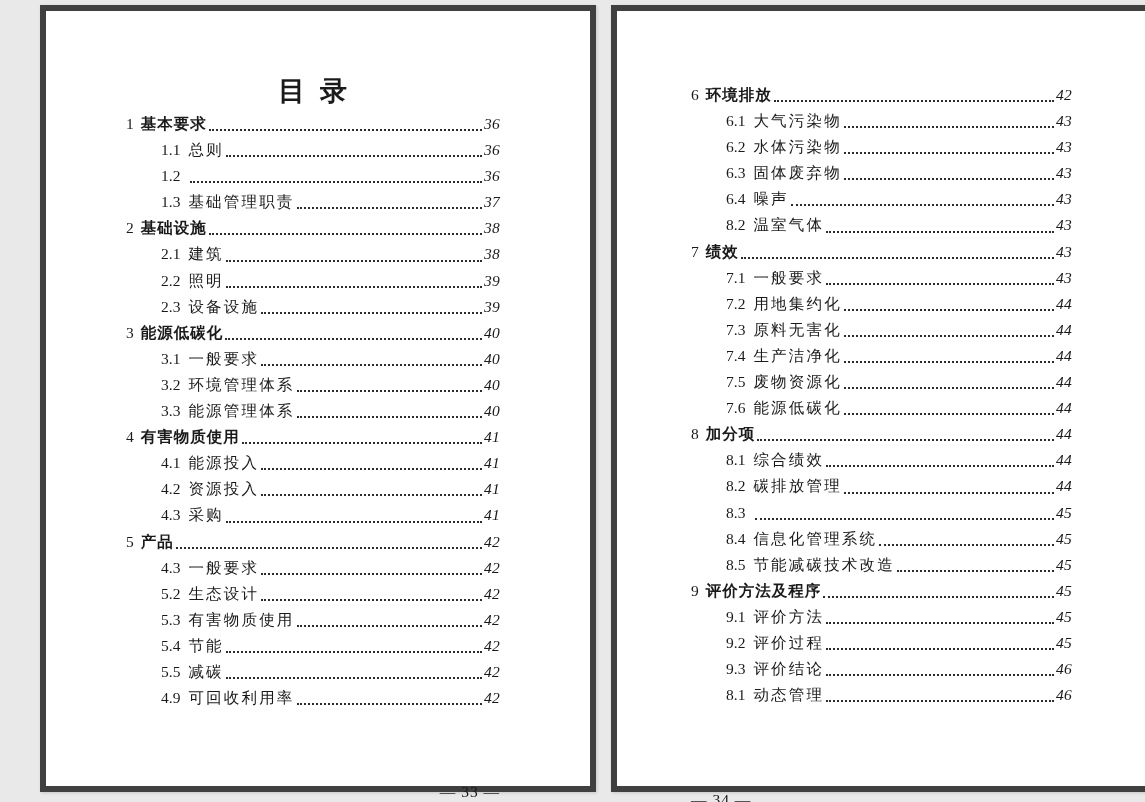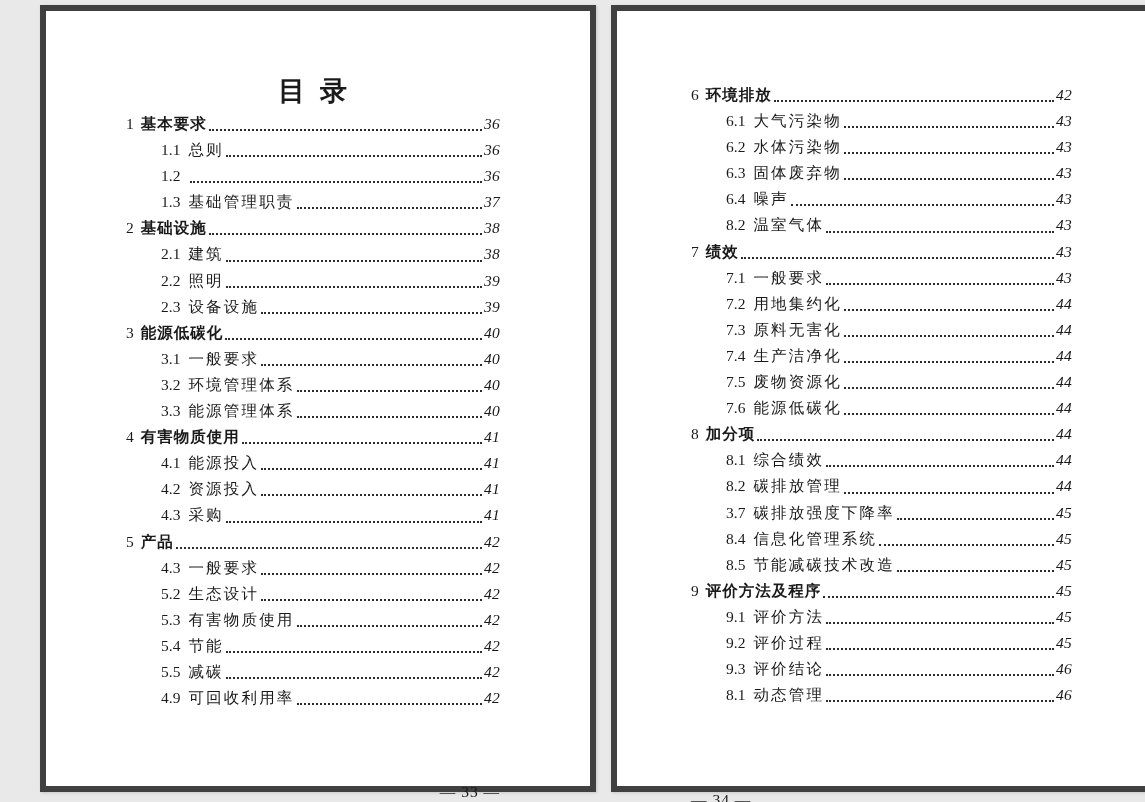--- a/index.html
+++ b/index.html
@@ -318,22 +318,21 @@
             <span class="dots"></span>
             <span class="pg">44</span>
           </div>
           <div class="row lvl2">
             <span class="num">8.2</span>
             <span class="txt">碳排放管理</span>
             <span class="dots"></span>
             <span class="pg">44</span>
           </div>
           <div class="row lvl2">
-            <span class="num">3.7</span>
-            <span class="txt">碳排放强度下降率</span>
+            <span class="num">8.3</span>
             <span class="dots"></span>
             <span class="pg">45</span>
           </div>
           <div class="row lvl2">
             <span class="num">8.4</span>
             <span class="txt">信息化管理系统</span>
             <span class="dots"></span>
             <span class="pg">45</span>
           </div>
           <div class="row lvl2">

